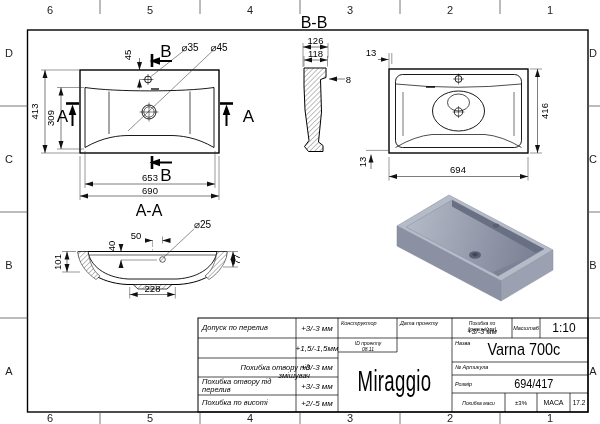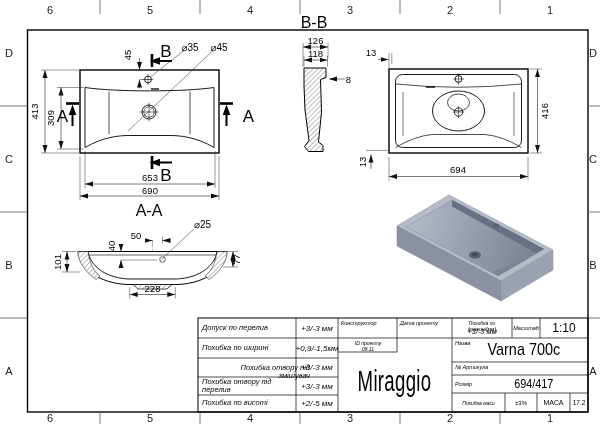--- a/index.html
+++ b/index.html
@@ -273,22 +273,21 @@
     <line x1="512" y1="318" x2="512" y2="338"></line>
     <line x1="540" y1="318" x2="540" y2="338"></line>
     <line x1="505" y1="393" x2="505" y2="412"></line>
     <line x1="537" y1="393" x2="537" y2="412"></line>
     <line x1="570" y1="393" x2="570" y2="412"></line>
   </g>
 </svg>
 
 <div class="abs lbl" style="left:202px;top:318px;width:92px;height:20px;">Допуск по перелив</div>
 <div class="abs val" style="left:296px;top:318px;width:42px;height:20px;">+3/-3 мм</div>
-<div class="abs lbl" style="left:202px;top:338px;width:92px;height:20px;">Похибка по ширині</div>
-<div class="abs val" style="left:296px;top:338px;width:42px;height:20px;">+0,9/-1,5мм</div>
+<div class="abs val" style="left:296px;top:338px;width:42px;height:20px;">+1,5/-1,5мм</div>
 <div class="abs lbl" style="left:218px;top:358px;width:92px;height:28px;text-align:right;">Похибка отвору під змішувач</div>
 <div class="abs val" style="left:296px;top:358px;width:42px;height:19px;">+3/-3 мм</div>
 <div class="abs lbl" style="left:202px;top:377px;width:92px;height:18px;">Похибка отвору під перелив</div>
 <div class="abs val" style="left:296px;top:377px;width:42px;height:18px;">+3/-3 мм</div>
 <div class="abs lbl" style="left:202px;top:395px;width:92px;height:17px;">Похибка по висоті</div>
 <div class="abs val" style="left:296px;top:395px;width:42px;height:17px;">+2/-5 мм</div>
 
 <div class="abs tl" style="left:341px;top:320px;">Конструктор</div>
 <div class="abs tl" style="left:400px;top:320px;">Дата проекту</div>
 <div class="abs tl" style="left:341px;top:340px;width:54px;text-align:center;font-size:5px;">ID проекту</div>

